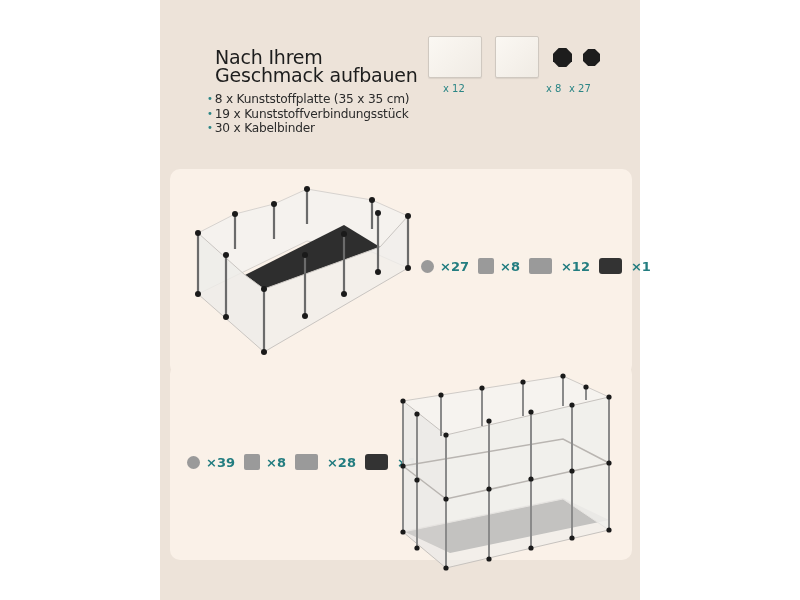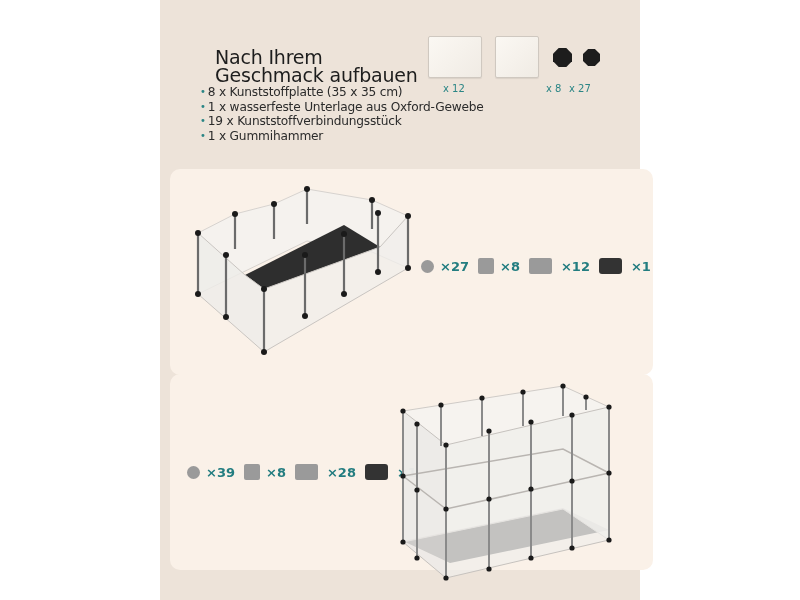--- a/index.html
+++ b/index.html
@@ -1,49 +1,48 @@
 <!DOCTYPE html>
 <html><head>
 <meta charset="utf-8">
 <style>
   html,body{margin:0;padding:0;background:#ffffff;}
   body{width:800px;height:600px;position:relative;overflow:hidden;font-family:"DejaVu Sans","Liberation Sans",sans-serif;}
   .card{position:absolute;left:160px;top:0;width:480px;height:600px;background:#ede3d9;}
   .title{position:absolute;left:35px;top:48px;font-size:19px;line-height:18px;color:#1d1d1d;letter-spacing:-0.2px;margin-left:20px;}
   .title div{white-space:nowrap;}
-  .list{position:absolute;left:35px;top:80px;font-size:12.2px;line-height:14.6px;color:#2b2b2b;list-style:none;margin:5px;padding:0;}
+  .list{position:absolute;left:35px;top:80px;font-size:12.2px;line-height:14.6px;color:#2b2b2b;list-style:none;margin:12px;padding:0;}
   .list li{white-space:nowrap;letter-spacing:-0.2px;}
   .list li .dot{color:#2a8585;font-size:10px;margin-right:2px;vertical-align:1px;}
   .plate{position:absolute;background:linear-gradient(135deg,#fbf8f3,#f0ebe4);border:1px solid #cfc8c0;border-radius:2px;box-shadow:0 1px 1px rgba(0,0,0,0.08);}
   .pcount{position:absolute;font-size:10px;color:#2a8585;white-space:nowrap;}
   .conn{position:absolute;width:17px;height:17px;background:#1d1d1d;clip-path:polygon(30% 0,70% 0,100% 30%,100% 70%,70% 100%,30% 100%,0 70%,0 30%);}
-  .panel{position:absolute;left:10px;width:462px;background:#faf1e8;border-radius:10px;padding-left:21px;}
+  .panel{position:absolute;left:10px;width:462px;background:#faf1e8;border-radius:10px;}
   .legend{position:absolute;display:flex;align-items:center;font-size:13px;font-weight:bold;color:#237d80;white-space:nowrap;}
   .legend .sw{display:inline-block;}
   .lg-dot{width:13px;height:13px;border-radius:50%;background:#9a9a9a;margin-right:6px;}
   .lg-sq{width:16px;height:16px;background:#9a9a9a;border-radius:2px;margin:0 6px 0 9px;}
   .lg-rect{width:23px;height:16px;background:#9a9a9a;border-radius:2px;margin:0 9px 0 9px;}
   .lg-dark{width:23px;height:16px;background:#333;border-radius:3px;margin:0 9px 0 9px;}
   svg{position:absolute;overflow:visible;}
 </style>
 </head>
 <body>
 
 <div class="card">
 
   <div class="title">
     <div>Nach Ihrem</div>
     <div>Geschmack aufbauen</div>
   </div>
 
   <ul class="list">
     <li><span class="dot">•</span><span>8 x Kunststoffplatte (35 x 35 cm)</span></li>
-    <li><span class="dot">•</span><span>1 x wasserfeste Unterlage aus Oxford-Gewebe</span></li>
     <li><span class="dot">•</span><span>19 x Kunststoffverbindungsstück</span></li>
-    <li><span class="dot">•</span><span>1 x Gummihammer</span></li>
+    <li><span class="dot">•</span><span>30 x Kabelbinder</span></li>
   </ul>
 
   <div>
     <div class="plate" style="left:268px;top:36px;width:52px;height:40px;"></div>
     <div class="pcount" style="left:283px;top:83px;">x 12</div>
 
     <div class="plate" style="left:335px;top:36px;width:42px;height:40px;"></div>
     <div class="pcount" style="left:366px;top:83px;margin-left:20px;">x 8</div>
 
     <div class="conn" style="left:393px;top:48px;width:19px;height:19px;"></div>
@@ -104,21 +103,21 @@
       <span>×27</span>
       <span class="sw lg-sq"></span>
       <span>×8</span>
       <span class="sw lg-rect"></span>
       <span>×12</span>
       <span class="sw lg-dark"></span>
       <span>×1</span>
     </div>
   </div>
 
-  <div class="panel" style="top:374px;height:196px;">
+  <div class="panel" style="top:364px;height:196px;">
     <div class="legend" style="left:17px;top:90px;">
       <span class="sw lg-dot"></span>
       <span>×39</span>
       <span class="sw lg-sq"></span>
       <span>×8</span>
       <span class="sw lg-rect"></span>
       <span>×28</span>
       <span class="sw lg-dark"></span>
       <span>×1</span>
     </div>

